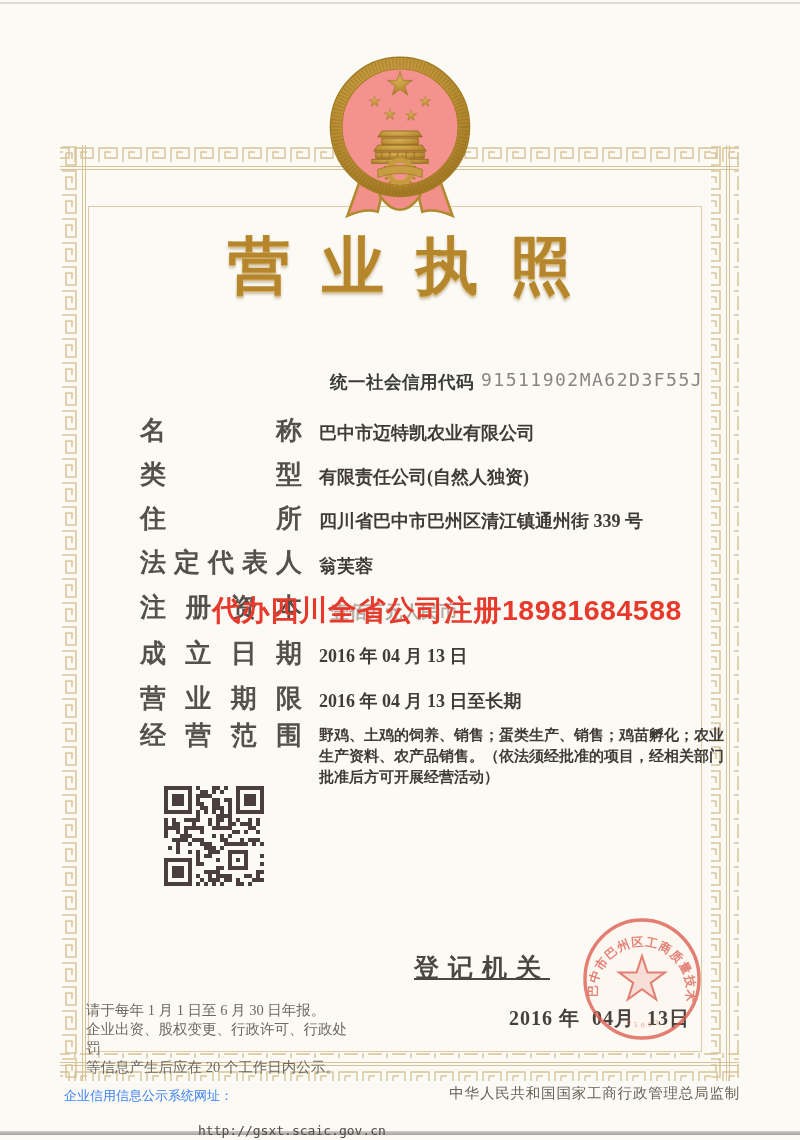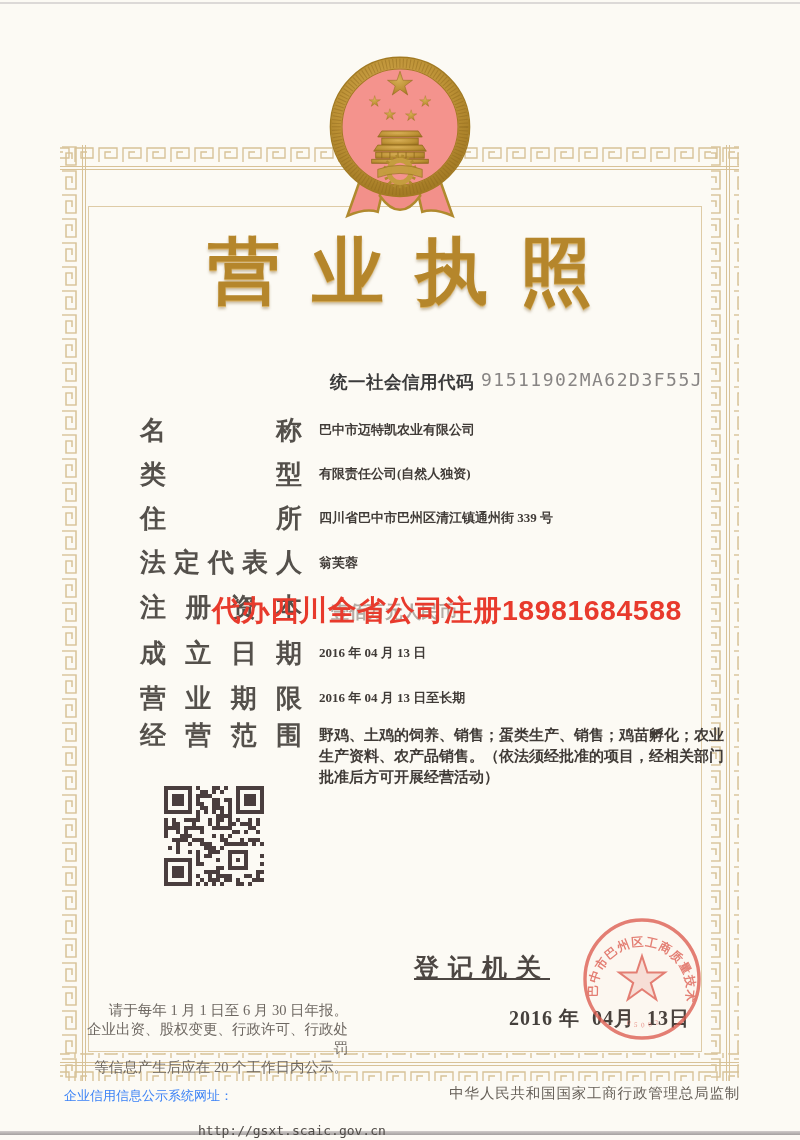--- a/index.html
+++ b/index.html
@@ -4,38 +4,38 @@
 <style>
   html,body{margin:0;padding:0;background:#fff;}
   .page{position:relative;width:800px;height:1140px;margin:0 auto;background:#fcfaf4;overflow:hidden;
         font-family:"Liberation Serif","DejaVu Serif",serif;}
   .scan-top{position:absolute;left:0;top:2px;width:100%;height:2px;background:#cfcaca;opacity:.7;}
   .scan-bottom{position:absolute;left:0;top:1131px;width:100%;height:4px;background:linear-gradient(#c4bfbf,#8e8a8a);opacity:.8;}
   .frame-svg{position:absolute;left:0;top:0;z-index:1;}
   .inner-line{position:absolute;left:88px;top:206px;width:612px;height:844px;border:1.5px solid #d8c298;opacity:.85;z-index:1;}
   .emblem{position:absolute;left:328px;top:52px;width:144px;height:172px;z-index:2;}
   .cert-title{position:absolute;left:0;top:224px;width:800px;text-align:center;z-index:2;
-      font-size:72px;font-weight:900;color:#b5862b;letter-spacing:32px;text-indent:32px;
+      font-size:62px;font-weight:900;color:#b5862b;letter-spacing:32px;text-indent:32px;
       font-family:Liberation Mono, monospace;
       text-shadow:0 1px 0 #d9b264,0 3px 3px rgba(110,75,15,.35);}
   .credit-label{position:absolute;left:330px;top:370px;font-size:17.5px;font-weight:700;color:#3b3b3b;letter-spacing:.5px;z-index:2;}
   .credit-code{position:absolute;left:481px;top:369px;font-size:18px;color:#888584;letter-spacing:1.5px;z-index:2;
       font-family:"DejaVu Sans Mono","Liberation Mono",monospace;}
   .lab{position:absolute;left:140px;width:162px;font-size:26px;font-weight:600;color:#54504b;z-index:2;
       text-align:justify;text-align-last:justify;line-height:1.1;}
-  .val{position:absolute;left:319px;font-size:13px;font-weight:600;color:#403b37;white-space:nowrap;z-index:2;}
+  .val{position:absolute;left:319px;font-size:18px;font-weight:600;color:#403b37;white-space:nowrap;z-index:2;}
   .val-scope{white-space:normal;width:410px;font-size:15px;line-height:21px;font-weight:700;}
   .val-faint{color:#a99e97;opacity:.85;z-index:1;font-size:18px;}
   .watermark{position:absolute;left:212px;top:592px;font-size:28.5px;font-weight:700;color:#e83a2c;z-index:4;
       font-family:"Liberation Sans","DejaVu Sans",sans-serif;white-space:nowrap;letter-spacing:.5px;}
   .qr{position:absolute;left:160px;top:782px;width:108px;height:108px;z-index:2;}
   .reg-label{position:absolute;left:414px;top:951px;font-size:25px;font-weight:600;color:#4c4642;letter-spacing:9px;z-index:2;text-decoration:underline;}
   .issue-date{position:absolute;left:509px;top:1005px;font-size:20px;font-weight:600;color:#45403c;z-index:2;white-space:pre;letter-spacing:1px;}
   .seal{position:absolute;left:580px;top:916px;width:124px;height:128px;z-index:5;opacity:.78;}
-  .notes{position:absolute;left:86px;top:1001px;width:262px;z-index:2;font-size:14.5px;line-height:19px;color:#6e6862;text-align:right;}
+  .notes{position:absolute;left:86px;top:1001px;width:262px;z-index:2;font-size:14.5px;line-height:19px;color:#6e6862;}
   .footer-site{position:absolute;left:64px;top:1087px;font-size:13px;color:#3b82f6;z-index:2;}
   .footer-url{position:absolute;left:198px;top:1079px;font-size:13px;color:#4f4b47;z-index:2;
       font-family:"DejaVu Sans Mono","Liberation Mono",monospace;margin-top:44px;}
   .footer-sup{position:absolute;right:60px;top:1084px;font-size:14.5px;color:#676159;letter-spacing:.8px;z-index:2;}
 </style>
 </head>
 <body>
 
 <div class="page">
 

